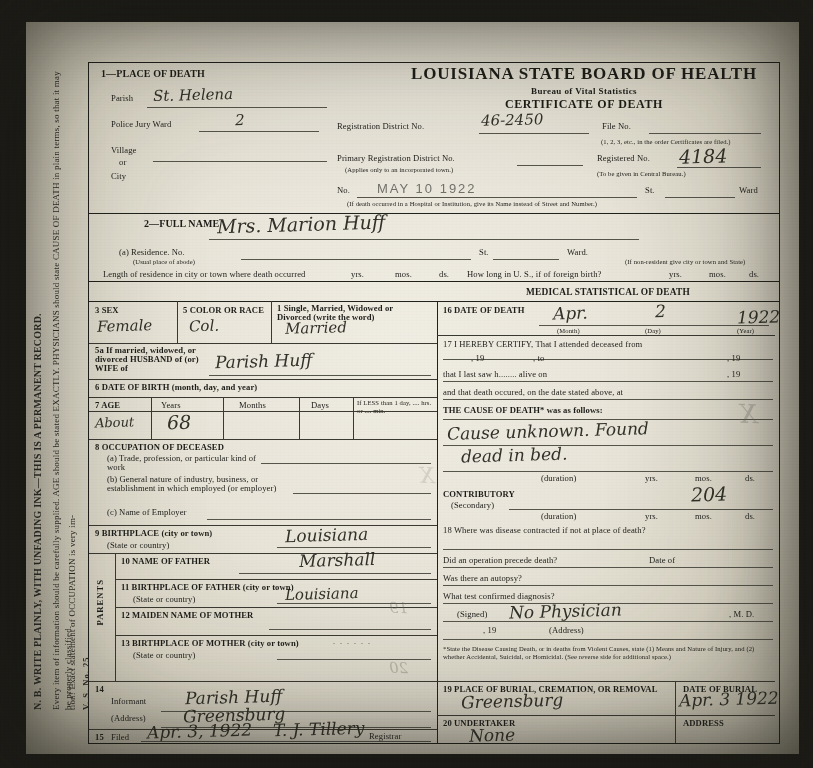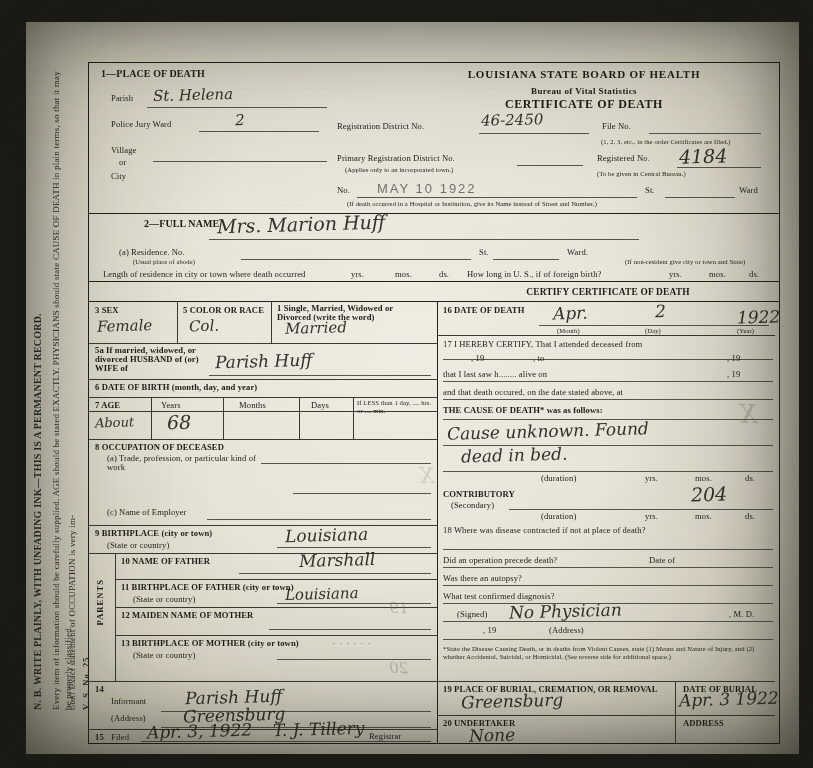--- a/index.html
+++ b/index.html
@@ -93,21 +93,21 @@
 
   <div class="sidenote">
     <div class="col c1">N. B. WRITE PLAINLY, WITH UNFADING INK—THIS IS A PERMANENT RECORD.</div>
     <div class="col c2">Every item of information should be carefully supplied. AGE should be stated EXACTLY. PHYSICIANS should state CAUSE OF DEATH in plain terms, so that it may be properly classified.</div>
     <div class="col c3">tion! Exact statement of OCCUPATION is very im-</div>
     <div class="col c4">V. S. No. 25</div>
   </div>
 
   <div class="form">
 
-    <div class="t b title center" style="left:300px;top:6px;width:390px;font-size:11px;">LOUISIANA STATE BOARD OF HEALTH</div>
+    <div class="t b title center" style="left:300px;top:6px;width:390px;font-size:17px;">LOUISIANA STATE BOARD OF HEALTH</div>
     <div class="t b center" style="left:300px;top:36px;width:390px;font-size:12px;letter-spacing:.6px;">CERTIFICATE OF DEATH</div>
     <div class="t b center" style="left:300px;top:23px;width:390px;font-size:9px;letter-spacing:.4px;">Bureau of Vital Statistics</div>
 
     <div class="t b" style="left:12px;top:6px;font-size:10px;">1—PLACE OF DEATH</div>
 
     <div class="t" style="left:22px;top:30px;">Parish</div>
     <div class="rule" style="left:58px;top:44px;width:180px;"></div>
     <div class="hw" style="left:64px;top:23px;">St. Helena</div>
 
     <div class="t" style="left:22px;top:56px;">Police Jury Ward</div>
@@ -162,21 +162,21 @@
     <div class="t" style="left:262px;top:206px;">yrs.</div>
     <div class="t" style="left:306px;top:206px;">mos.</div>
     <div class="t" style="left:350px;top:206px;">ds.</div>
     <div class="t" style="left:378px;top:206px;">How long in U. S., if of foreign birth?</div>
     <div class="t" style="left:580px;top:206px;">yrs.</div>
     <div class="t" style="left:620px;top:206px;">mos.</div>
     <div class="t" style="left:660px;top:206px;">ds.</div>
 
     <div class="hr" style="top:218px;"></div>
 
-    <div class="t b center" style="left:352px;top:224px;width:334px;font-size:9.4px;letter-spacing:.2px;">CERTIFY CERTIFICATE OF DEATH</div>
+    <div class="t b center" style="left:352px;top:224px;width:334px;font-size:9.4px;letter-spacing:.2px;">MEDICAL STATISTICAL OF DEATH</div>
     <div class="hr" style="top:238px;"></div>
     <div class="vr" style="left:348px;top:238px;bottom:0;"></div>
 
     <div class="t b" style="left:6px;top:242px;">3 SEX</div>
     <div class="hw" style="left:8px;top:254px;">Female</div>
     <div class="vr thin" style="left:88px;top:238px;height:42px;"></div>
 
     <div class="t b" style="left:94px;top:242px;">5 COLOR OR RACE</div>
     <div class="hw" style="left:100px;top:254px;">Col.</div>
     <div class="vr thin" style="left:182px;top:238px;height:42px;"></div>
@@ -203,20 +203,21 @@
     <div class="vr thin" style="left:134px;top:334px;height:42px;"></div>
     <div class="vr thin" style="left:210px;top:334px;height:42px;"></div>
     <div class="vr thin" style="left:264px;top:334px;height:42px;"></div>
     <div class="hw sm2" style="left:6px;top:352px;">About</div>
     <div class="hw big" style="left:78px;top:348px;">68</div>
     <div class="hr thin" style="top:376px;left:0;width:348px;"></div>
 
     <div class="t b" style="left:6px;top:379px;">8 OCCUPATION OF DECEASED</div>
     <div class="t" style="left:18px;top:391px;width:150px;line-height:9px;">(a) Trade, profession, or particular kind of work</div>
     <div class="rule" style="left:172px;top:400px;width:170px;"></div>
+    <div class="t" style="left:18px;top:412px;width:180px;line-height:9px;">(b) General nature of industry, business, or establishment in which employed (or employer)</div>
     <div class="rule" style="left:204px;top:430px;width:138px;"></div>
     <div class="t" style="left:18px;top:444px;">(c) Name of Employer</div>
     <div class="rule" style="left:118px;top:456px;width:224px;"></div>
     <div class="hr thin" style="top:462px;left:0;width:348px;"></div>
 
     <div class="t b" style="left:6px;top:465px;">9 BIRTHPLACE (city or town)</div>
     <div class="t" style="left:18px;top:477px;">(State or country)</div>
     <div class="hw lg" style="left:196px;top:462px;">Louisiana</div>
     <div class="rule" style="left:188px;top:484px;width:154px;"></div>
     <div class="hr thin" style="top:490px;left:0;width:348px;"></div>

